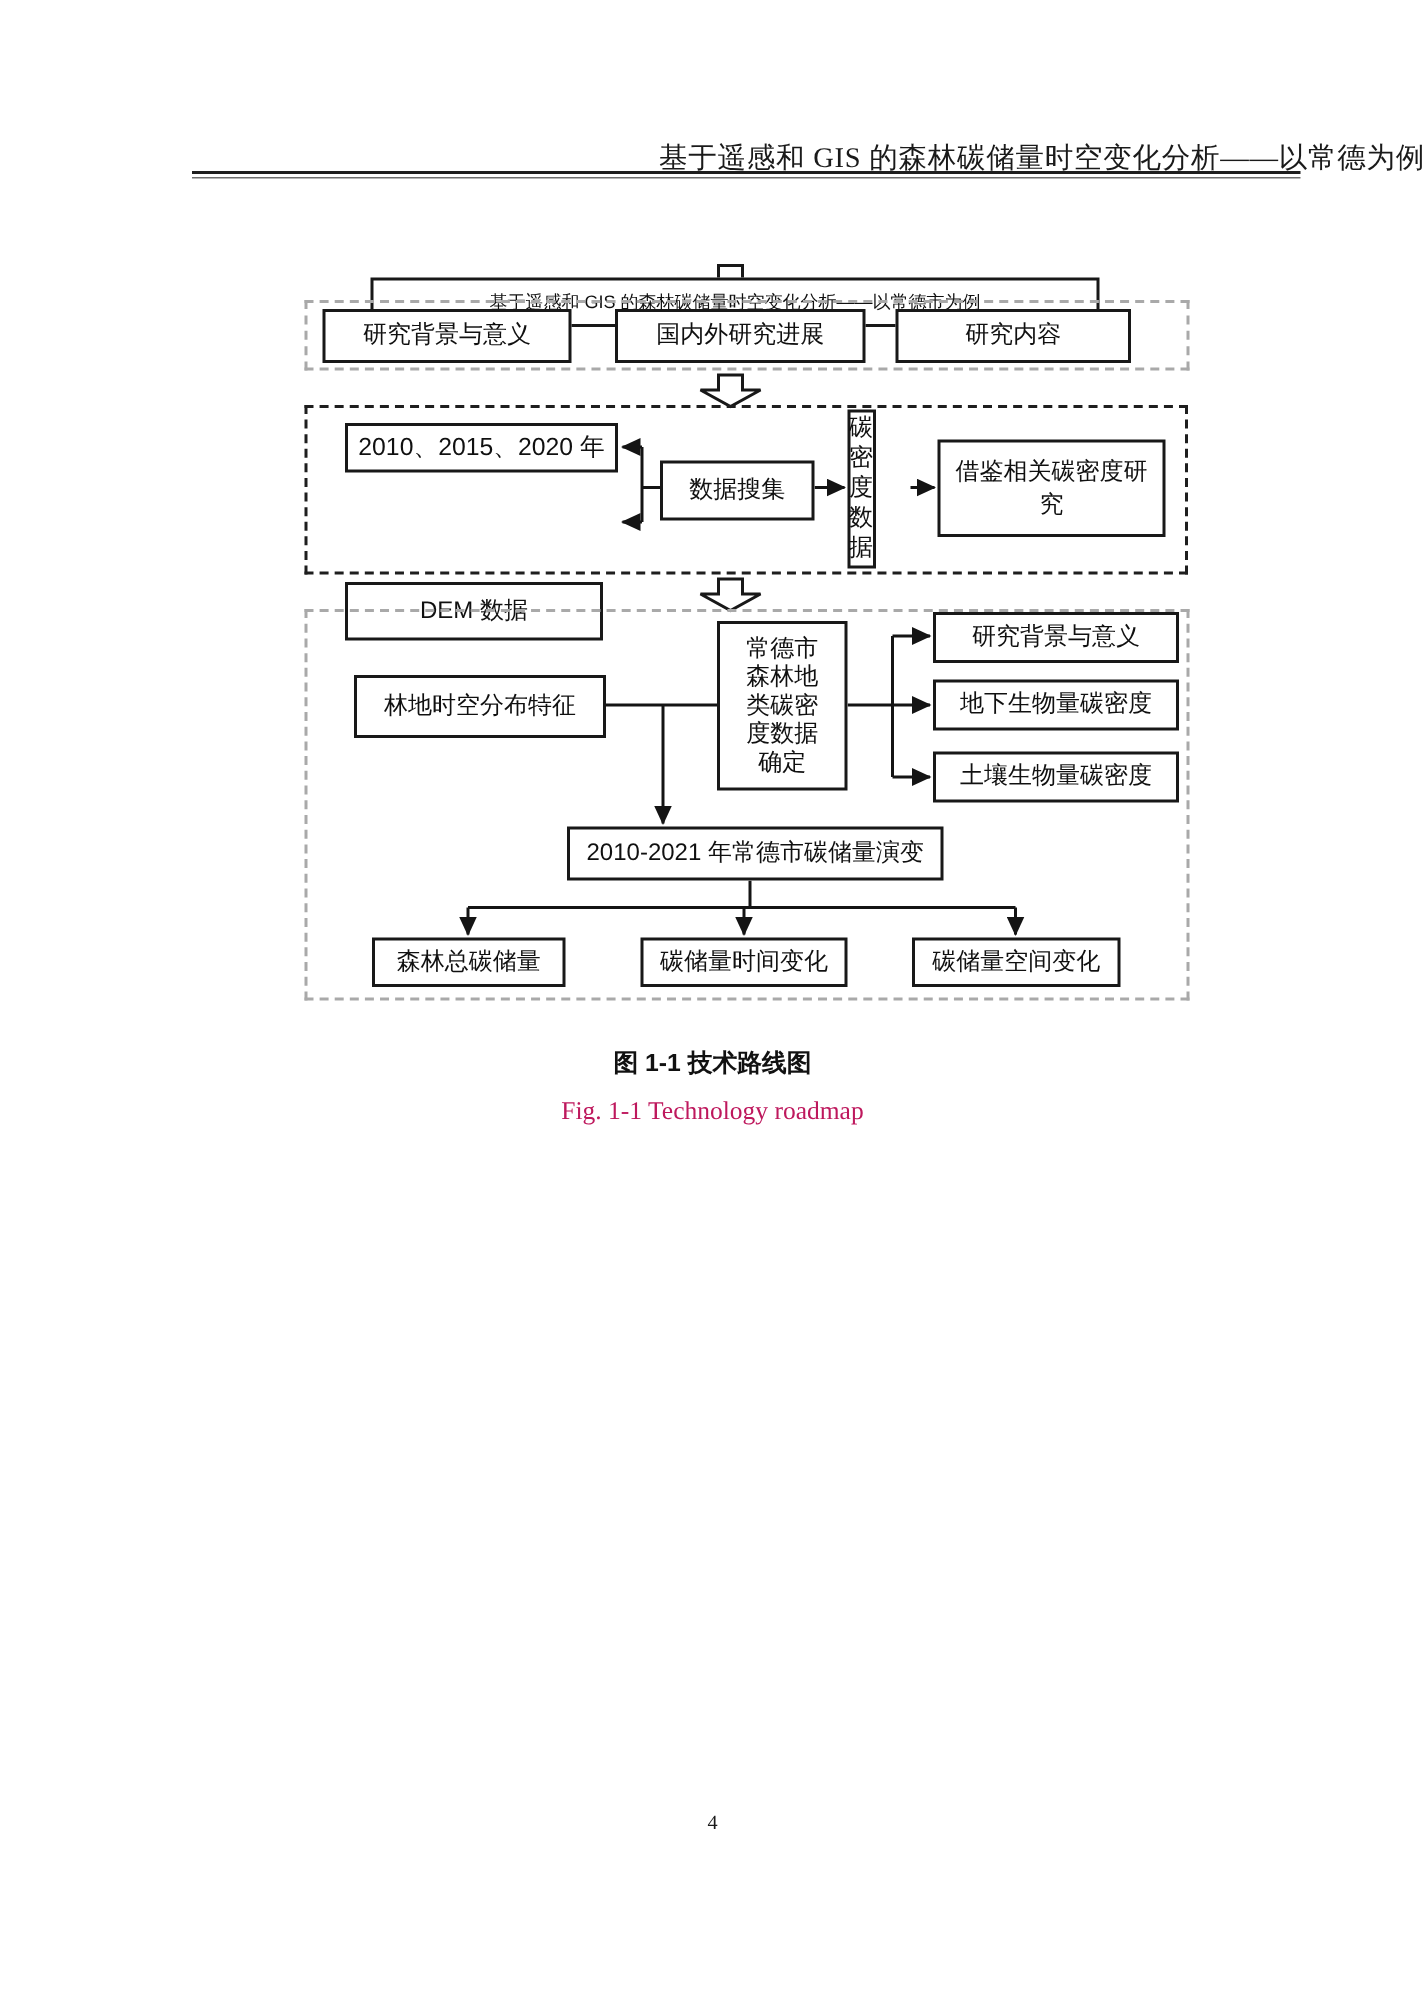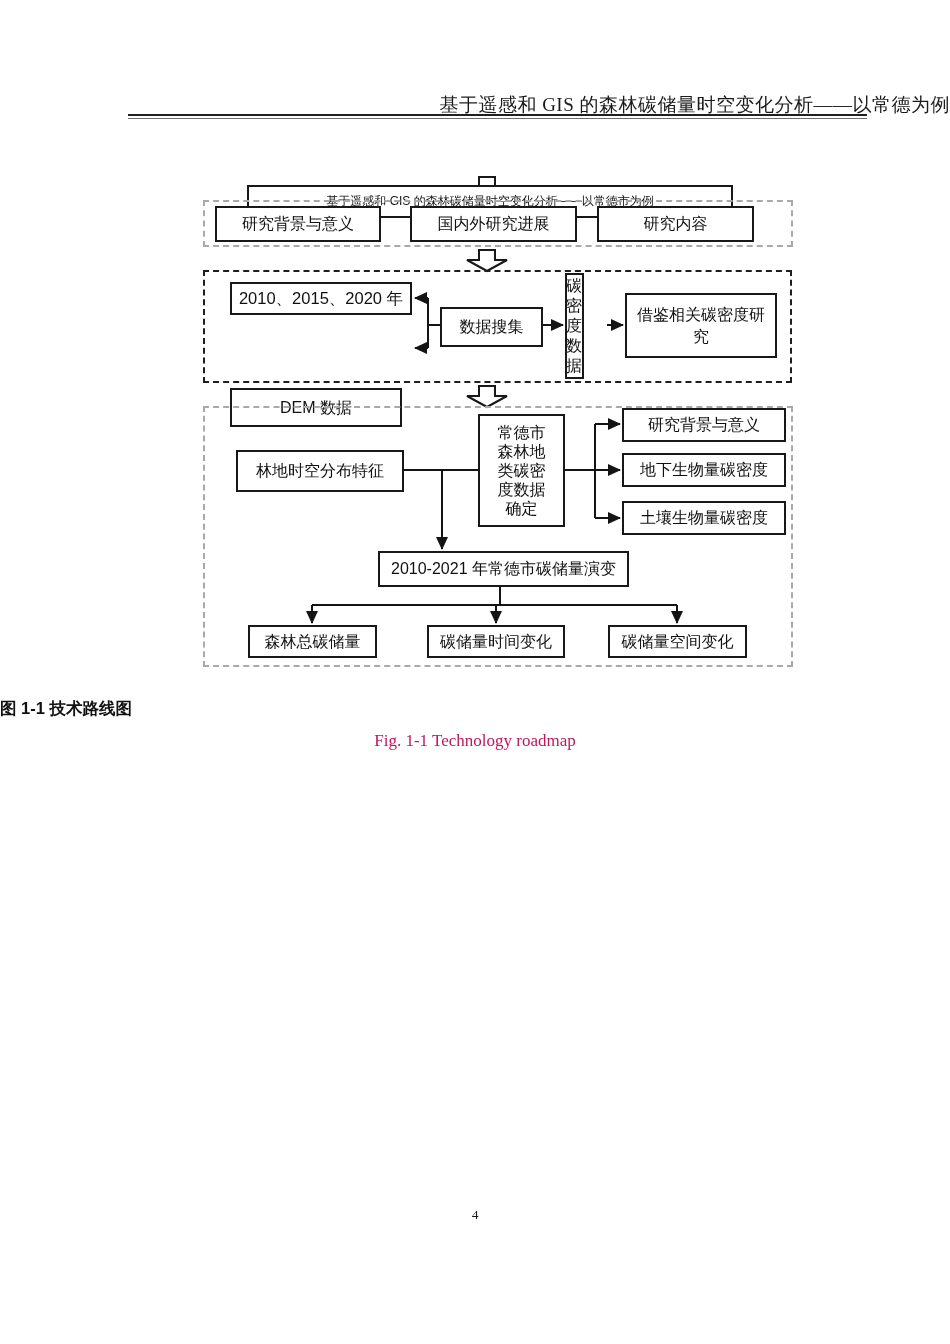--- a/index.html
+++ b/index.html
@@ -21,21 +21,21 @@
     font-size:16px;line-height:1.25;color:#101010;white-space:nowrap;
   }
   .fb.wrap{white-space:normal;}
   .fb .inner{display:inline-block;word-break:break-all;white-space:normal;}
   .sect{
     position:absolute;box-sizing:border-box;border:2px dashed #a9a9a9;background:transparent;
   }
   .sect.dark{border-color:#1e1e1e;}
   svg.connectors{position:absolute;left:0;top:0;pointer-events:none;}
   .caption-zh{
-    position:absolute;left:0;top:698px;width:950px;text-align:left;
+    position:absolute;left:0;top:698px;width:950px;text-align:center;
     font-size:16.5px;font-weight:bold;color:#111;
   }
   .caption-en{
     position:absolute;left:0;top:731px;width:950px;text-align:center;
     font-family:"Liberation Serif",serif;font-size:17px;color:#be185d;
   }
   .page-number{
     position:absolute;left:0;top:1207px;width:950px;text-align:center;
     font-family:"Liberation Serif",serif;font-size:13.5px;color:#1a1a1a;
   }

